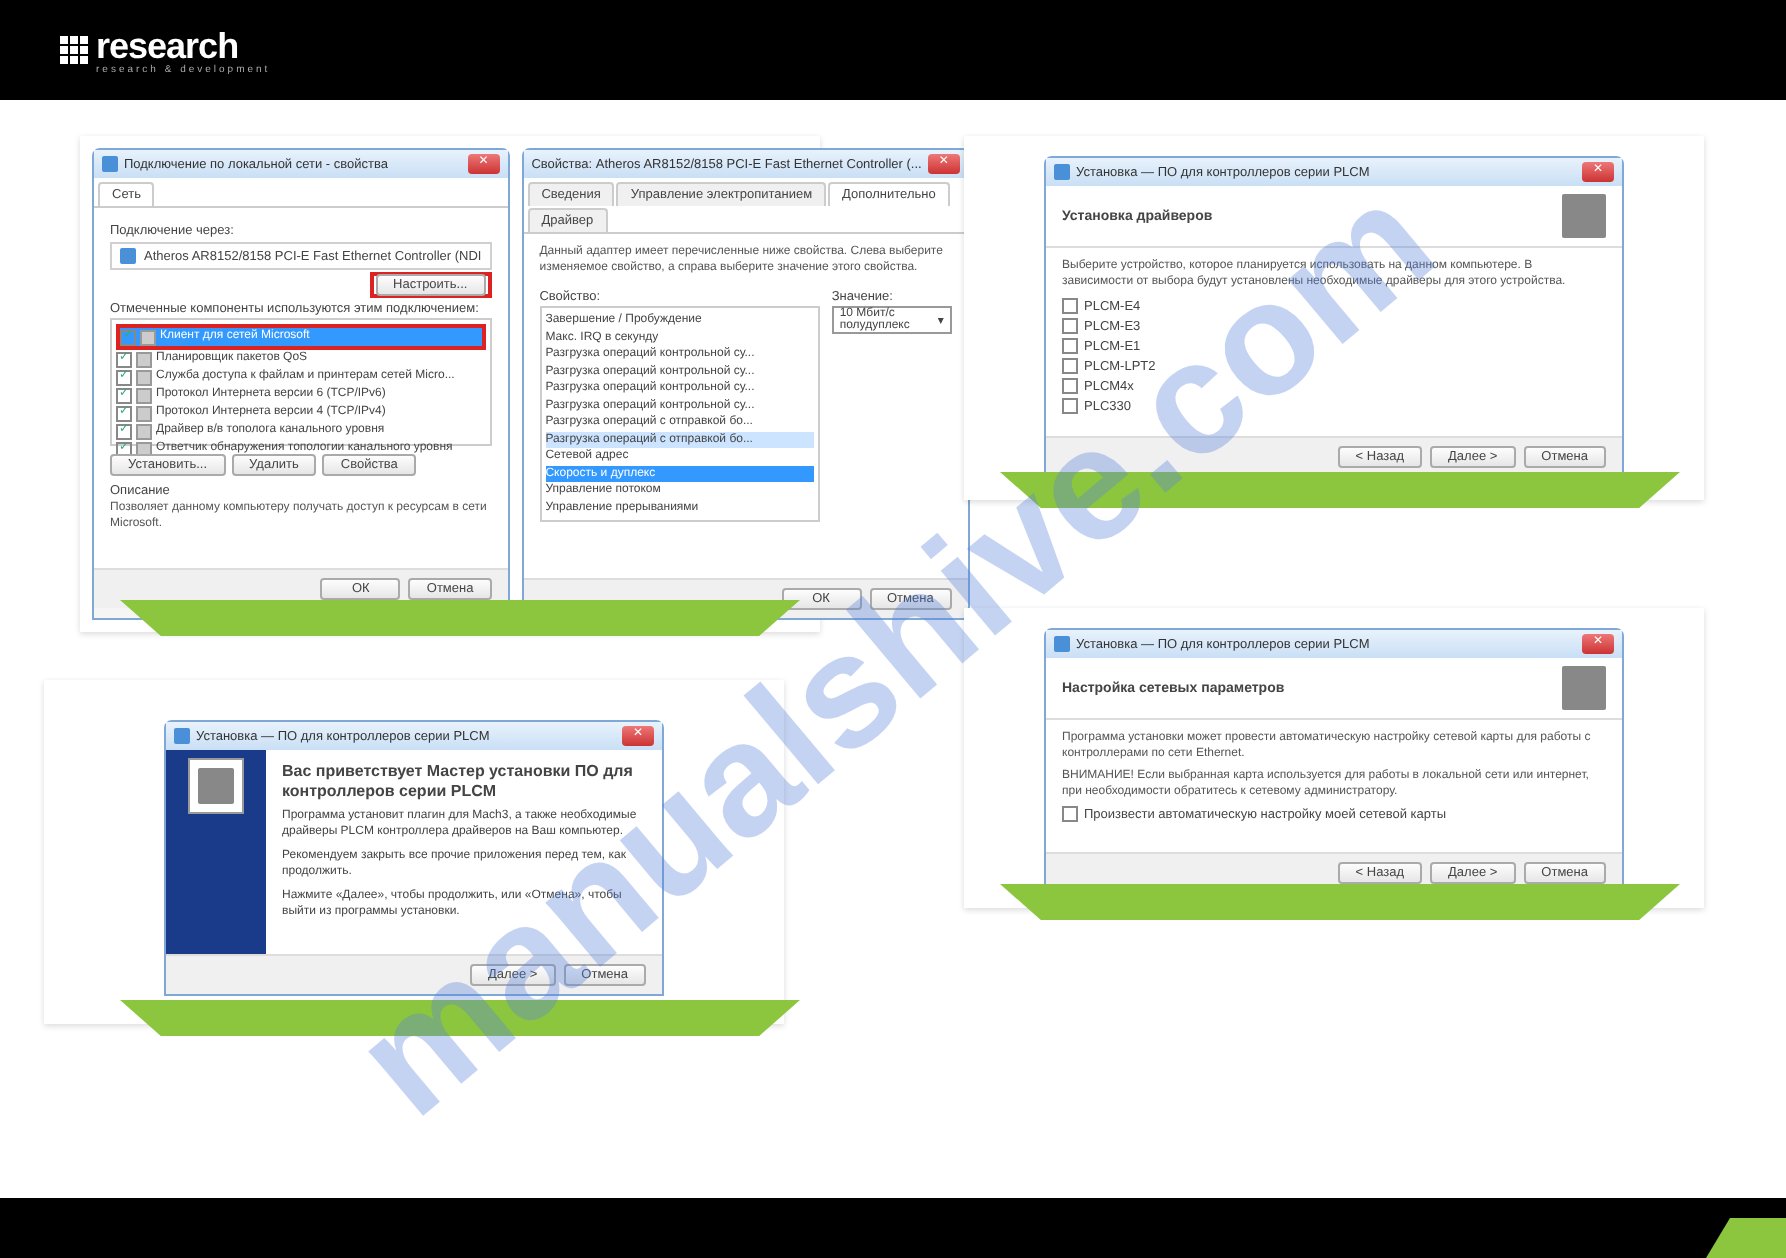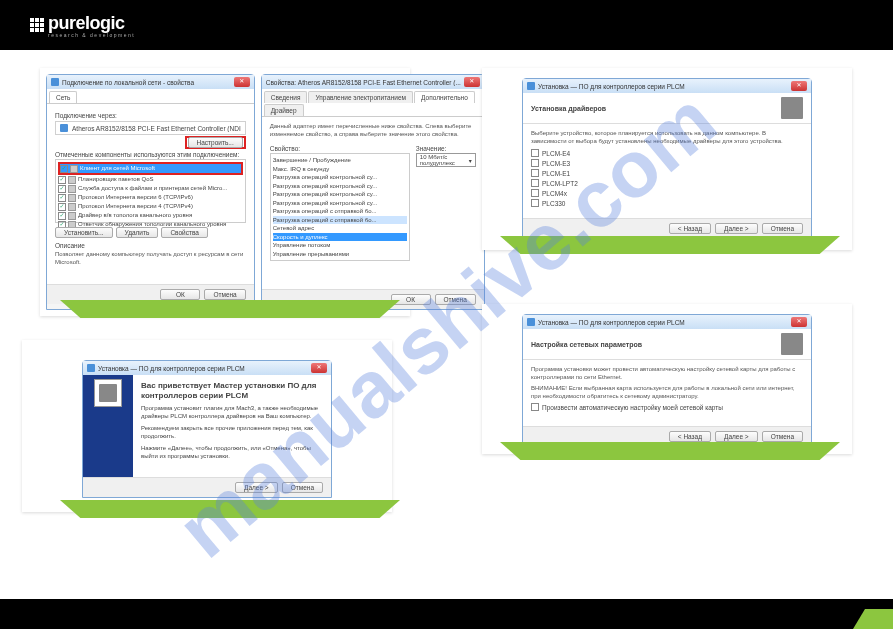--- a/index.html
+++ b/index.html
@@ -93,21 +93,21 @@
         <span></span>
         <span></span>
         <span></span>
         <span></span>
         <span></span>
         <span></span>
         <span></span>
         <span></span>
     </div>
     <div>
-      <div class="logo-text">purelogic</div>
+      <div class="logo-text">research</div>
       <div class="logo-sub">research &amp; development</div>
     </div>
   </div>
 </div>
 
 <div class="content">
 
   <div class="watermark">manualshive.com</div>
 
   <div class="panel panel-a">

